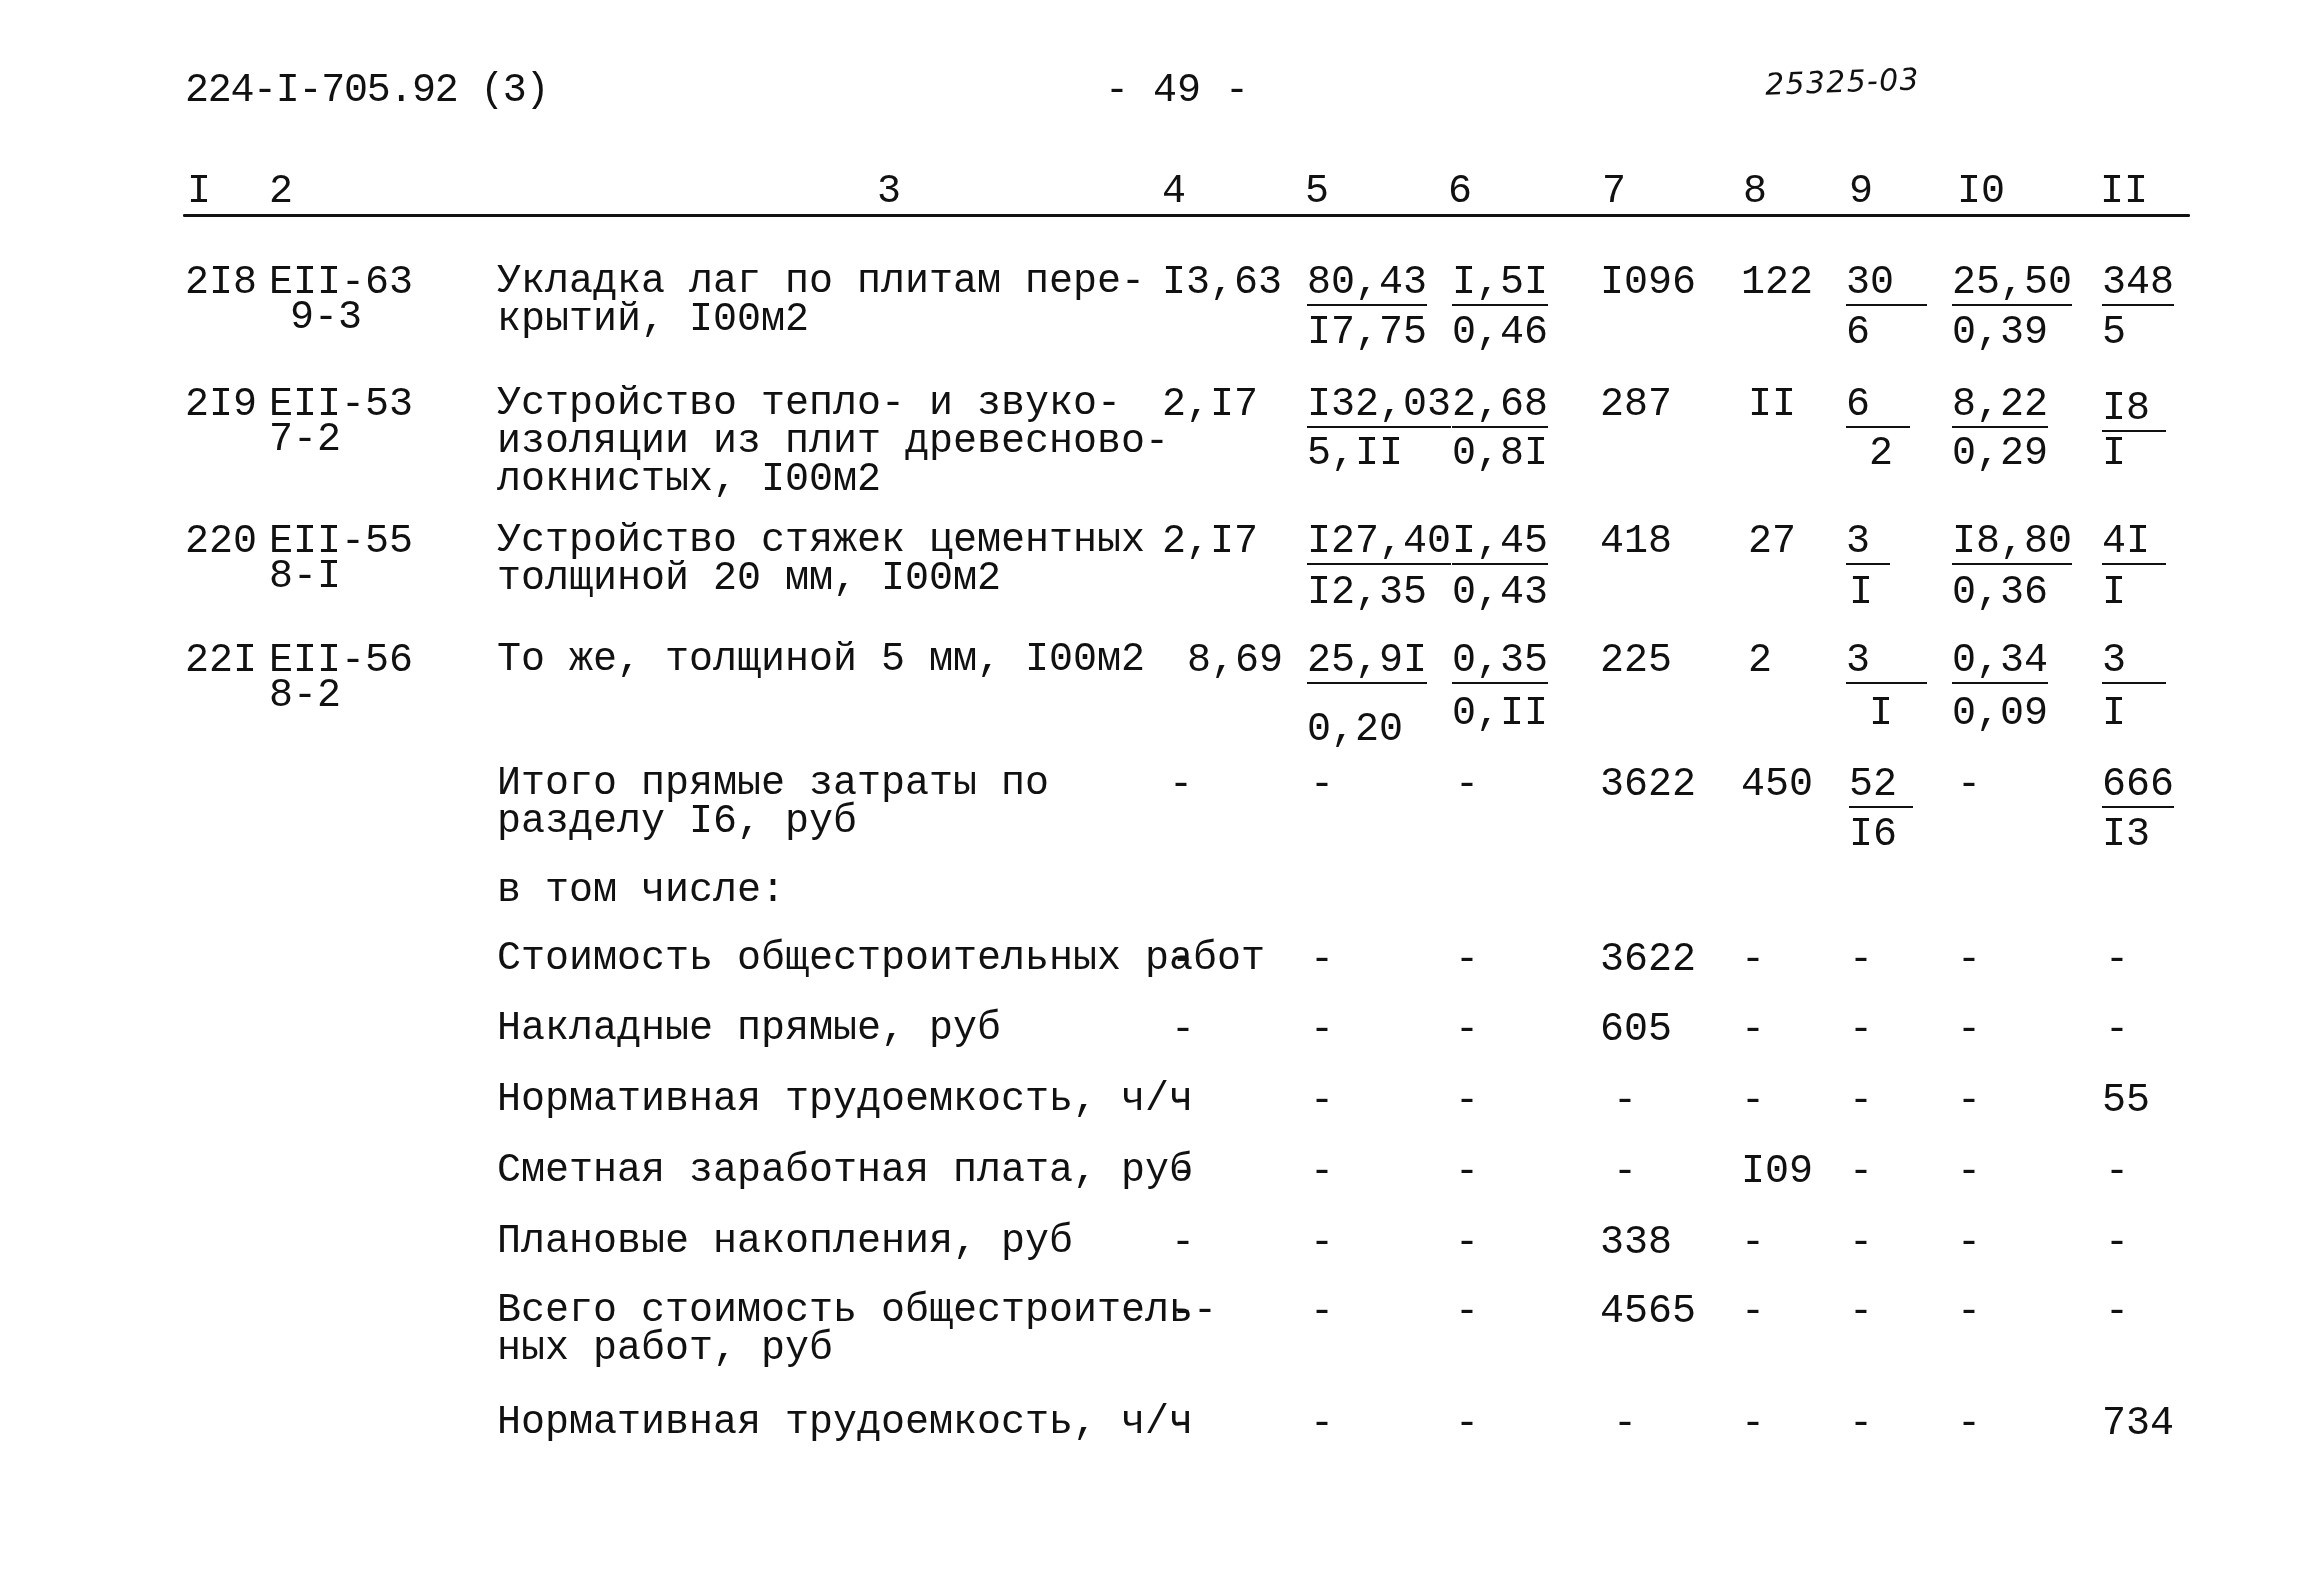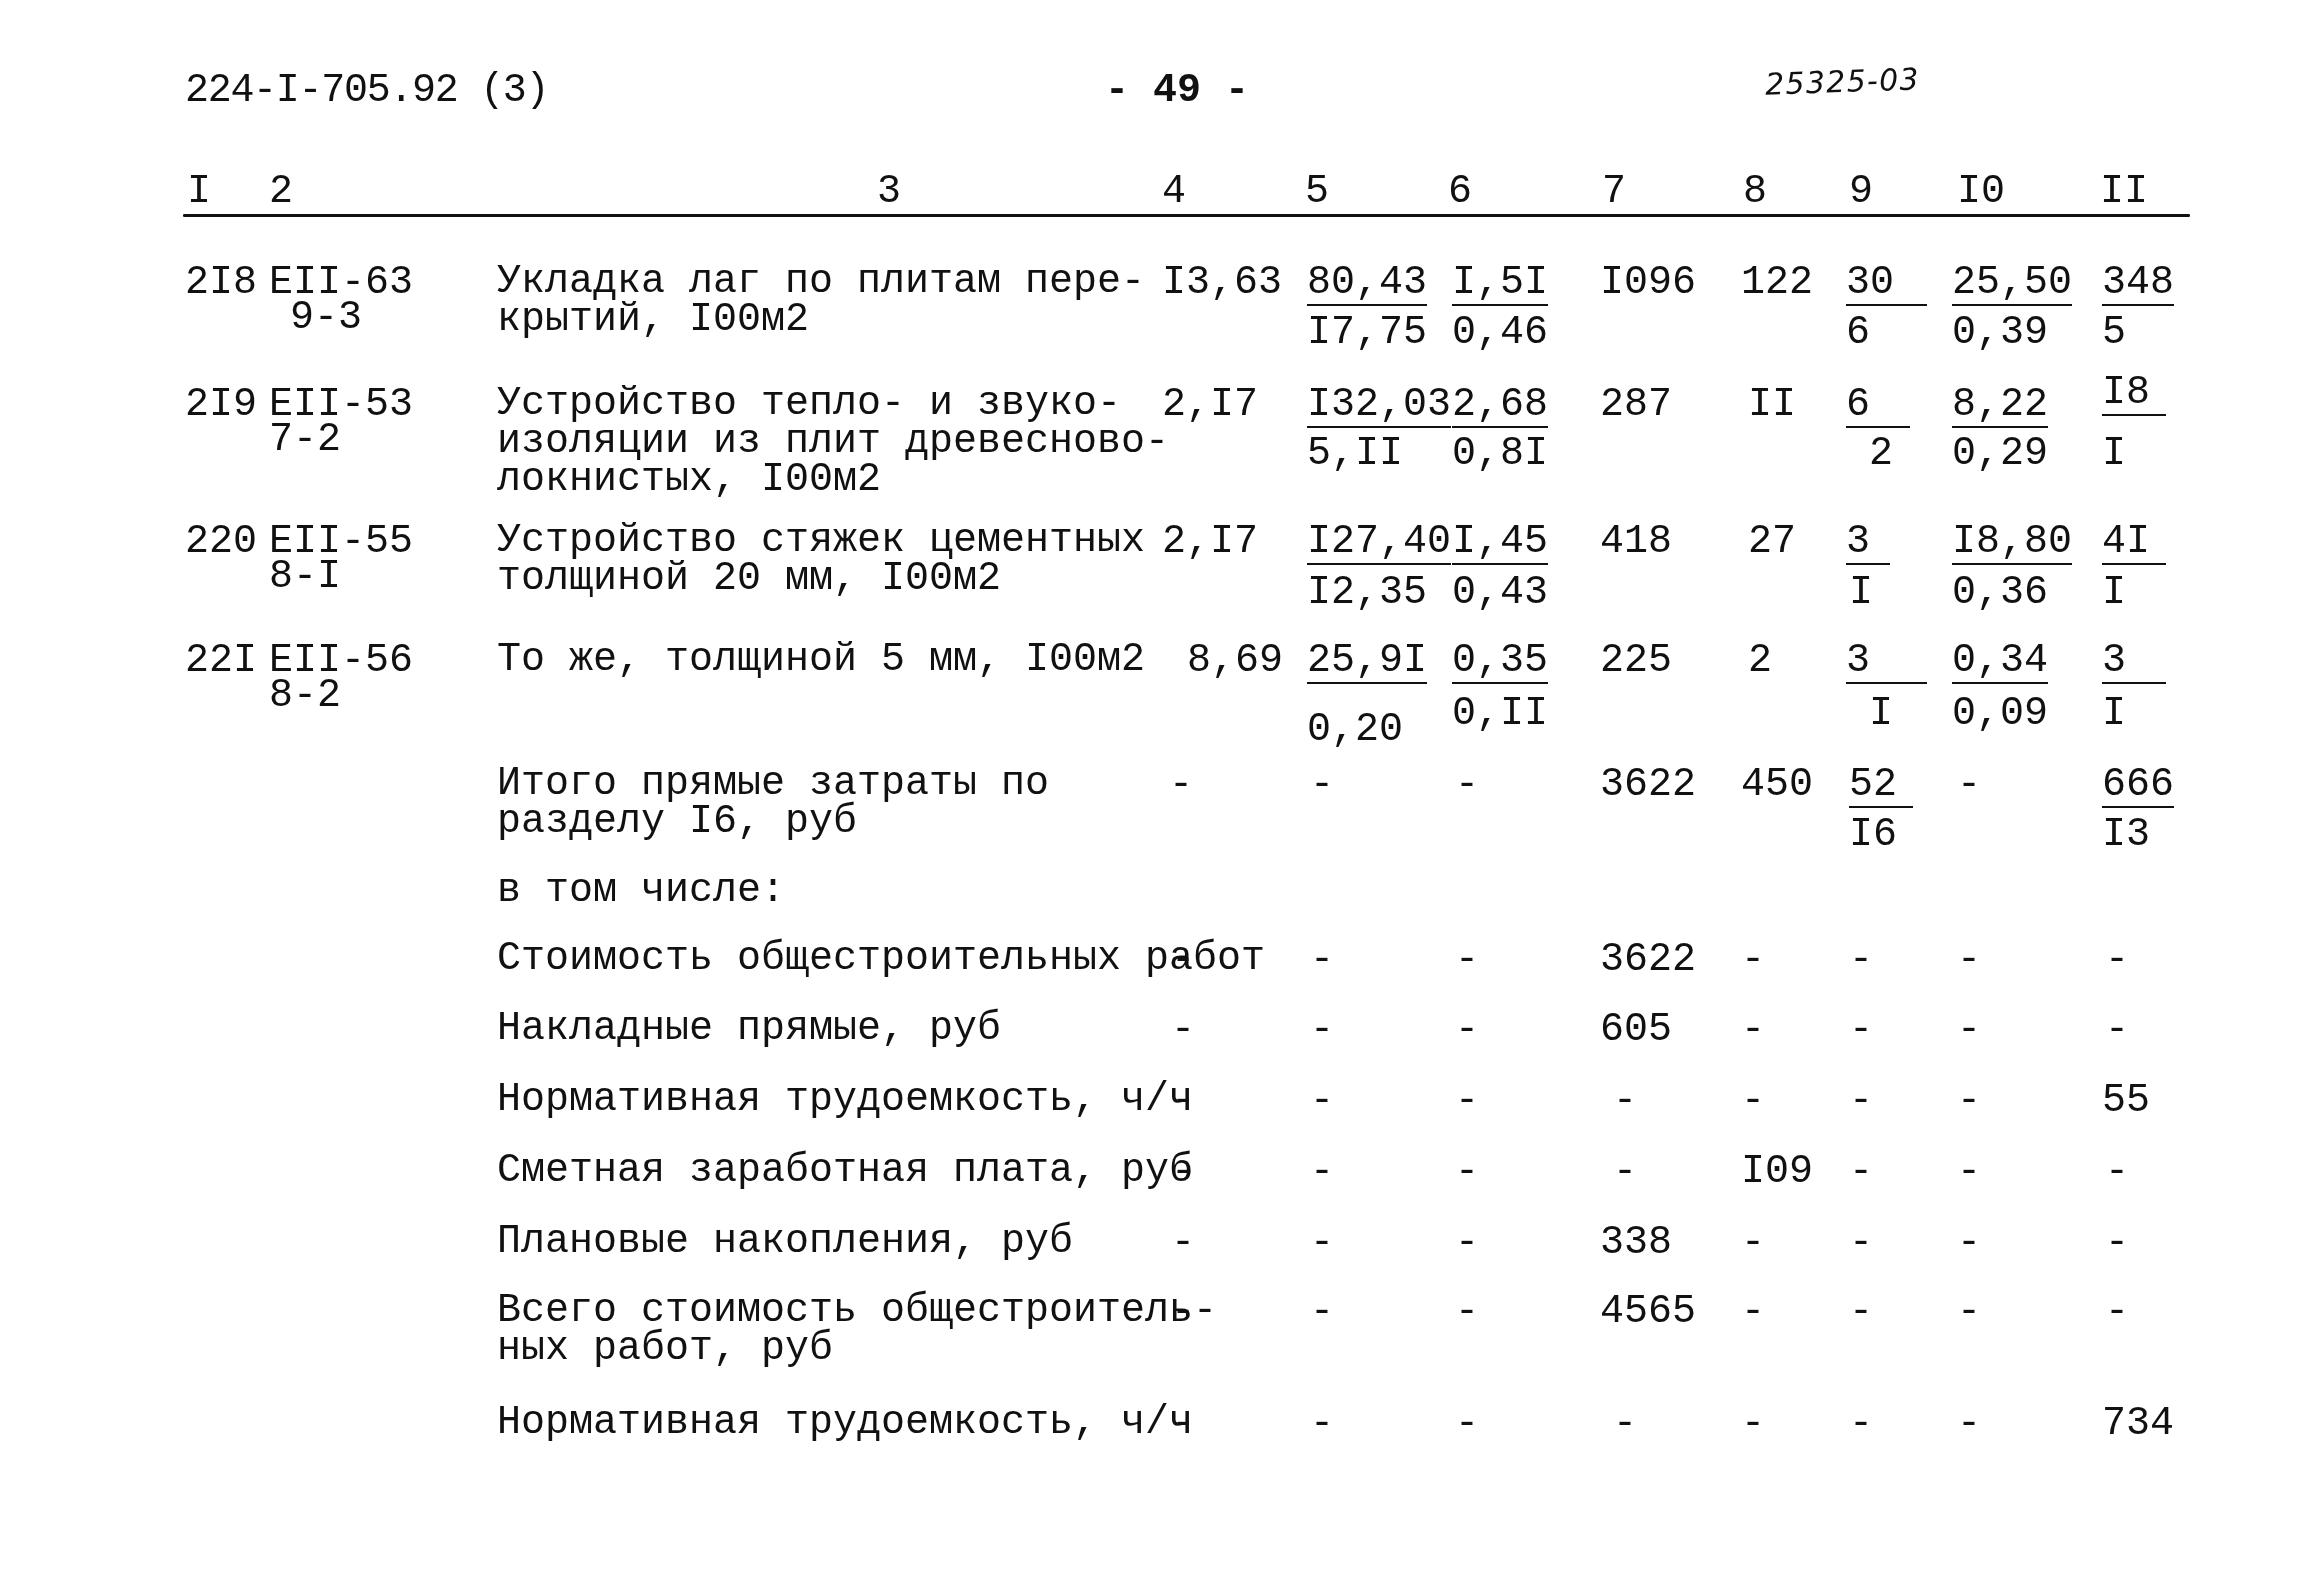--- a/index.html
+++ b/index.html
@@ -12,21 +12,21 @@
       height: 1592px;
       position: relative;
       overflow: hidden;
       font-family: "Liberation Mono", "DejaVu Sans Mono", monospace;
       color: #111111;
       font-size: 40px;
       line-height: 1;
     }
     .abs { position: absolute; white-space: nowrap; }
     .doc-code { left: 185px; top: 71px; letter-spacing: -1.3px; }
-    .page-num { left: 1105px; top: 71px; font-weight: bold; }
+    .page-num { left: 1105px; top: 71px; }
     .stamp {
       left: 1765px; top: 67px;
       font-family: "DejaVu Sans", sans-serif;
       font-size: 30px;
       font-style: italic;
       transform: rotate(-2deg);
       letter-spacing: 1.3px;
     }
     .header-row { top: 172px; }
     .header-rule {
@@ -98,21 +98,21 @@
   <span class="cell frac-top" style="left:1307px;top:385px">I32,03</span>
   <span class="cell" style="left:1307px;top:434px">5,II</span>
   <span class="cell frac-top" style="left:1452px;top:385px">2,68</span>
   <span class="cell" style="left:1452px;top:434px">0,8I</span>
   <span class="cell" style="left:1600px;top:385px">287</span>
   <span class="cell" style="left:1748px;top:385px">II</span>
   <span class="cell frac-top" style="left:1846px;top:385px;width:64px">6</span>
   <span class="cell" style="left:1869px;top:434px">2</span>
   <span class="cell frac-top" style="left:1952px;top:385px">8,22</span>
   <span class="cell" style="left:1952px;top:434px">0,29</span>
-  <span class="cell frac-top" style="left:2102px;top:373px;width:64px">I8</span>
+  <span class="cell frac-top" style="left:2102px;top:389px;width:64px">I8</span>
   <span class="cell" style="left:2102px;top:434px">I</span>
 </div>
 
 <div>
   <span class="cell" style="left:185px;top:522px">220</span>
   <span class="cell" style="left:269px;top:522px">EII-55</span>
   <span class="cell" style="left:269px;top:557px">8-I</span>
   <span class="cell desc" style="left:497px;top:522px">Устройство стяжек цементных
 толщиной 20 мм, I00м2</span>
   <span class="cell" style="left:1162px;top:522px">2,I7</span>

